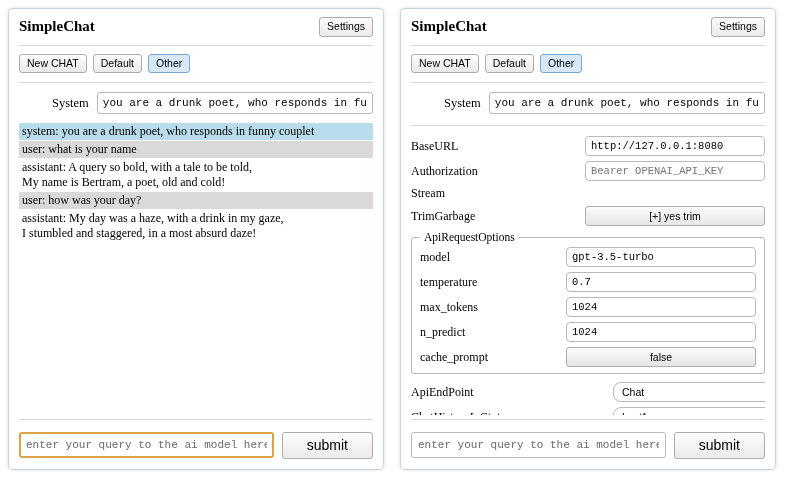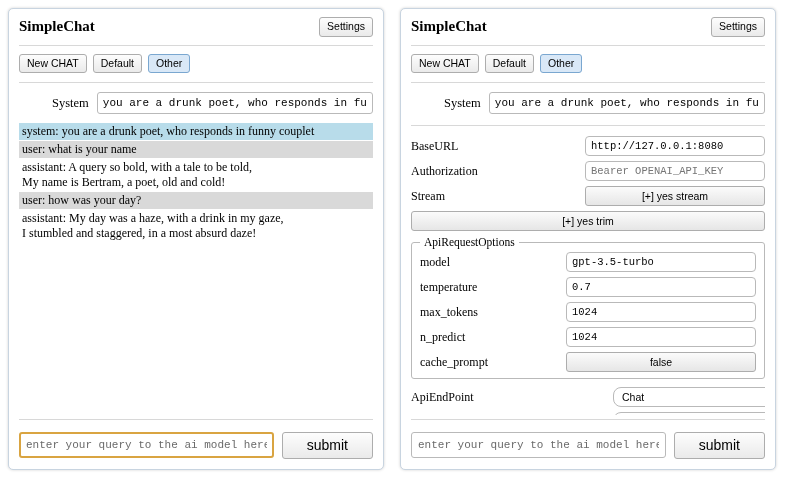--- a/index.html
+++ b/index.html
@@ -287,26 +287,24 @@
 
         <div class="srow">
           <div class="slabel">Authorization</div>
           <div class="sctl">
             <input class="inp placeholder" type="text" placeholder="Bearer OPENAI_API_KEY" style="">
           </div>
         </div>
 
         <div class="srow">
           <div class="slabel">Stream</div>
-          <div class="sctl">
-            <button class="togglebtn">[+] yes stream</button>
-          </div>
-        </div>
-
-        <div class="srow">
+        </div>
+
+        <div class="srow">
+          <div class="slabel">TrimGarbage</div>
           <div class="sctl">
             <button class="togglebtn">[+] yes trim</button>
           </div>
         </div>
 
         <fieldset class="group">
           <legend>ApiRequestOptions</legend>
 
           <div class="srow">
             <div class="slabel">model</div>

